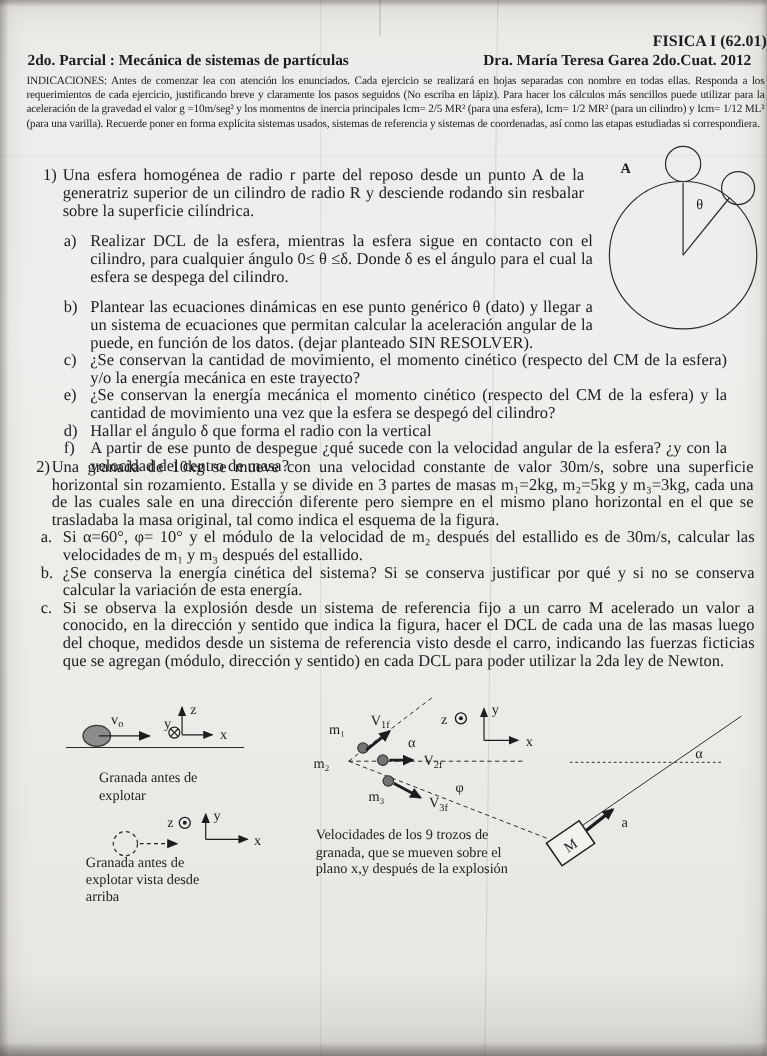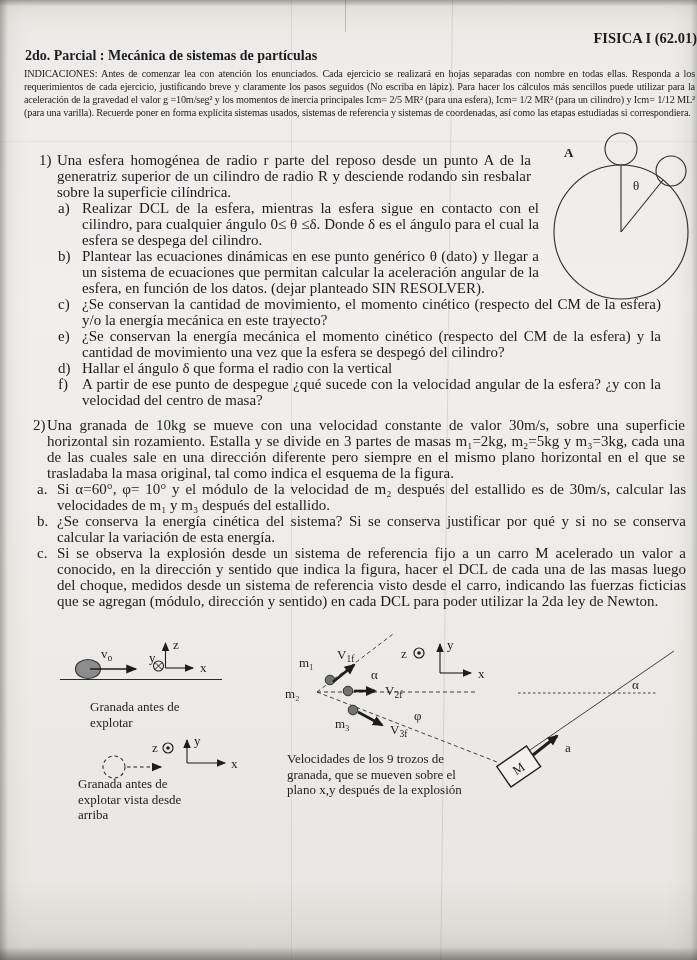--- a/index.html
+++ b/index.html
@@ -28,21 +28,21 @@
   .p1{top:152px;}
   .p2{top:417px;}
   .pnum{position:absolute;top:0;}
   .p1 .pnum{left:39px;}
   .p2 .pnum{left:33px;}
   .intro{text-align:justify;margin:0;}
   .p1 .intro{margin-left:57px;width:474px;}
   .p2 .intro{margin-left:47px;width:638px;}
   .item{text-align:justify;}
   .p1 .item{margin-left:58px;padding-left:24px;text-indent:-24px;}
-  .p1 .item.narrow{width:457px;}
+  .p1 .item.narrow{width:457px;margin-top:12px;}
   .p1 .item.wide{width:579px;}
   .p2 .item{margin-left:37px;padding-left:20px;text-indent:-20px;width:629px;}
   .ilabel{display:inline-block;text-indent:0;}
   .p1 .ilabel{width:24px;}
   .p2 .ilabel{width:20px;}
 
   .fig1{position:absolute;left:540px;top:130px;}
   .figb{position:absolute;left:0;top:618px;}
   svg text{font-family:"Liberation Serif","DejaVu Serif",serif;font-size:13px;fill:#1d1d1f;}
   .cap{position:absolute;font-size:13px;line-height:15.5px;color:#222;}
@@ -59,28 +59,29 @@
   <div class="edge l"></div>
   <div class="edge r"></div>
   <div class="fold f1"></div>
   <div class="fold f2"></div>
   <div class="fold f3"></div>
   <div class="crease-h"></div>
 
   <div class="course">FISICA I (62.01)</div>
   <div class="subrow">
     <span>2do. Parcial : Mecánica de sistemas de partículas</span>
+    <span>Dra. María Teresa Garea  2do.Cuat. 2012</span>
   </div>
   <div class="instructions">INDICACIONES: Antes de comenzar lea con atención los enunciados. Cada ejercicio se realizará en hojas separadas con nombre en todas ellas. Responda a los requerimientos de cada ejercicio, justificando breve y claramente los pasos seguidos (No escriba en lápiz). Para hacer los cálculos más sencillos puede utilizar para la aceleración de la gravedad el valor g =10m/seg² y los momentos de inercia principales Icm= 2/5 MR² (para una esfera), Icm= 1/2 MR² (para un cilindro) y Icm= 1/12 ML² (para una varilla). Recuerde poner en forma explícita sistemas usados, sistemas de referencia y sistemas de coordenadas, así como las etapas estudiadas si correspondiera.</div>
 
   <section class="prob p1">
     <span class="pnum">1)</span>
     <p class="intro">Una esfera homogénea de radio r parte del reposo desde un punto A de la generatriz superior de un cilindro de radio R y desciende rodando sin resbalar sobre la superficie cilíndrica.</p>
     <div class="item narrow"><span class="ilabel">a)</span><span>Realizar DCL de la esfera, mientras la esfera sigue en contacto con el cilindro, para cualquier ángulo 0≤ θ ≤δ. Donde δ es el ángulo para el cual la esfera se despega del cilindro.</span></div>
-    <div class="item narrow"><span class="ilabel">b)</span><span>Plantear las ecuaciones dinámicas en ese punto genérico θ (dato)  y llegar a un sistema de ecuaciones que permitan calcular la aceleración angular de la esfera, en función de los datos. (dejar planteado SIN RESOLVER).</span></div>
+    <div class="item narrow"><span class="ilabel">b)</span><span>Plantear las ecuaciones dinámicas en ese punto genérico θ (dato)  y llegar a un sistema de ecuaciones que permitan calcular la aceleración angular de la puede, en función de los datos. (dejar planteado SIN RESOLVER).</span></div>
     <div class="item wide"><span class="ilabel">c)</span><span>¿Se conservan la cantidad de movimiento, el momento cinético (respecto del CM de la esfera) y/o la energía mecánica en este trayecto?</span></div>
     <div class="item wide"><span class="ilabel">e)</span><span>¿Se  conservan la energía mecánica el momento cinético (respecto del CM de la esfera) y la cantidad de movimiento una vez que la esfera se despegó del cilindro?</span></div>
     <div class="item wide"><span class="ilabel">d)</span><span>Hallar el ángulo δ que forma el radio con la vertical</span></div>
     <div class="item wide"><span class="ilabel">f)</span><span>A partir de ese punto  de despegue ¿qué sucede con la velocidad angular de la esfera? ¿y con la velocidad del centro de masa?</span></div>
   </section>
 
   <svg class="fig1" width="157" height="180" viewBox="0 0 157 180">
     <circle cx="81" cy="102" r="67" fill="none" stroke="#2b2b2b" stroke-width="1.1"></circle>
     <circle cx="81" cy="19" r="16" fill="none" stroke="#2b2b2b" stroke-width="1.1"></circle>
     <circle cx="131" cy="41" r="15" fill="none" stroke="#2b2b2b" stroke-width="1.1"></circle>

